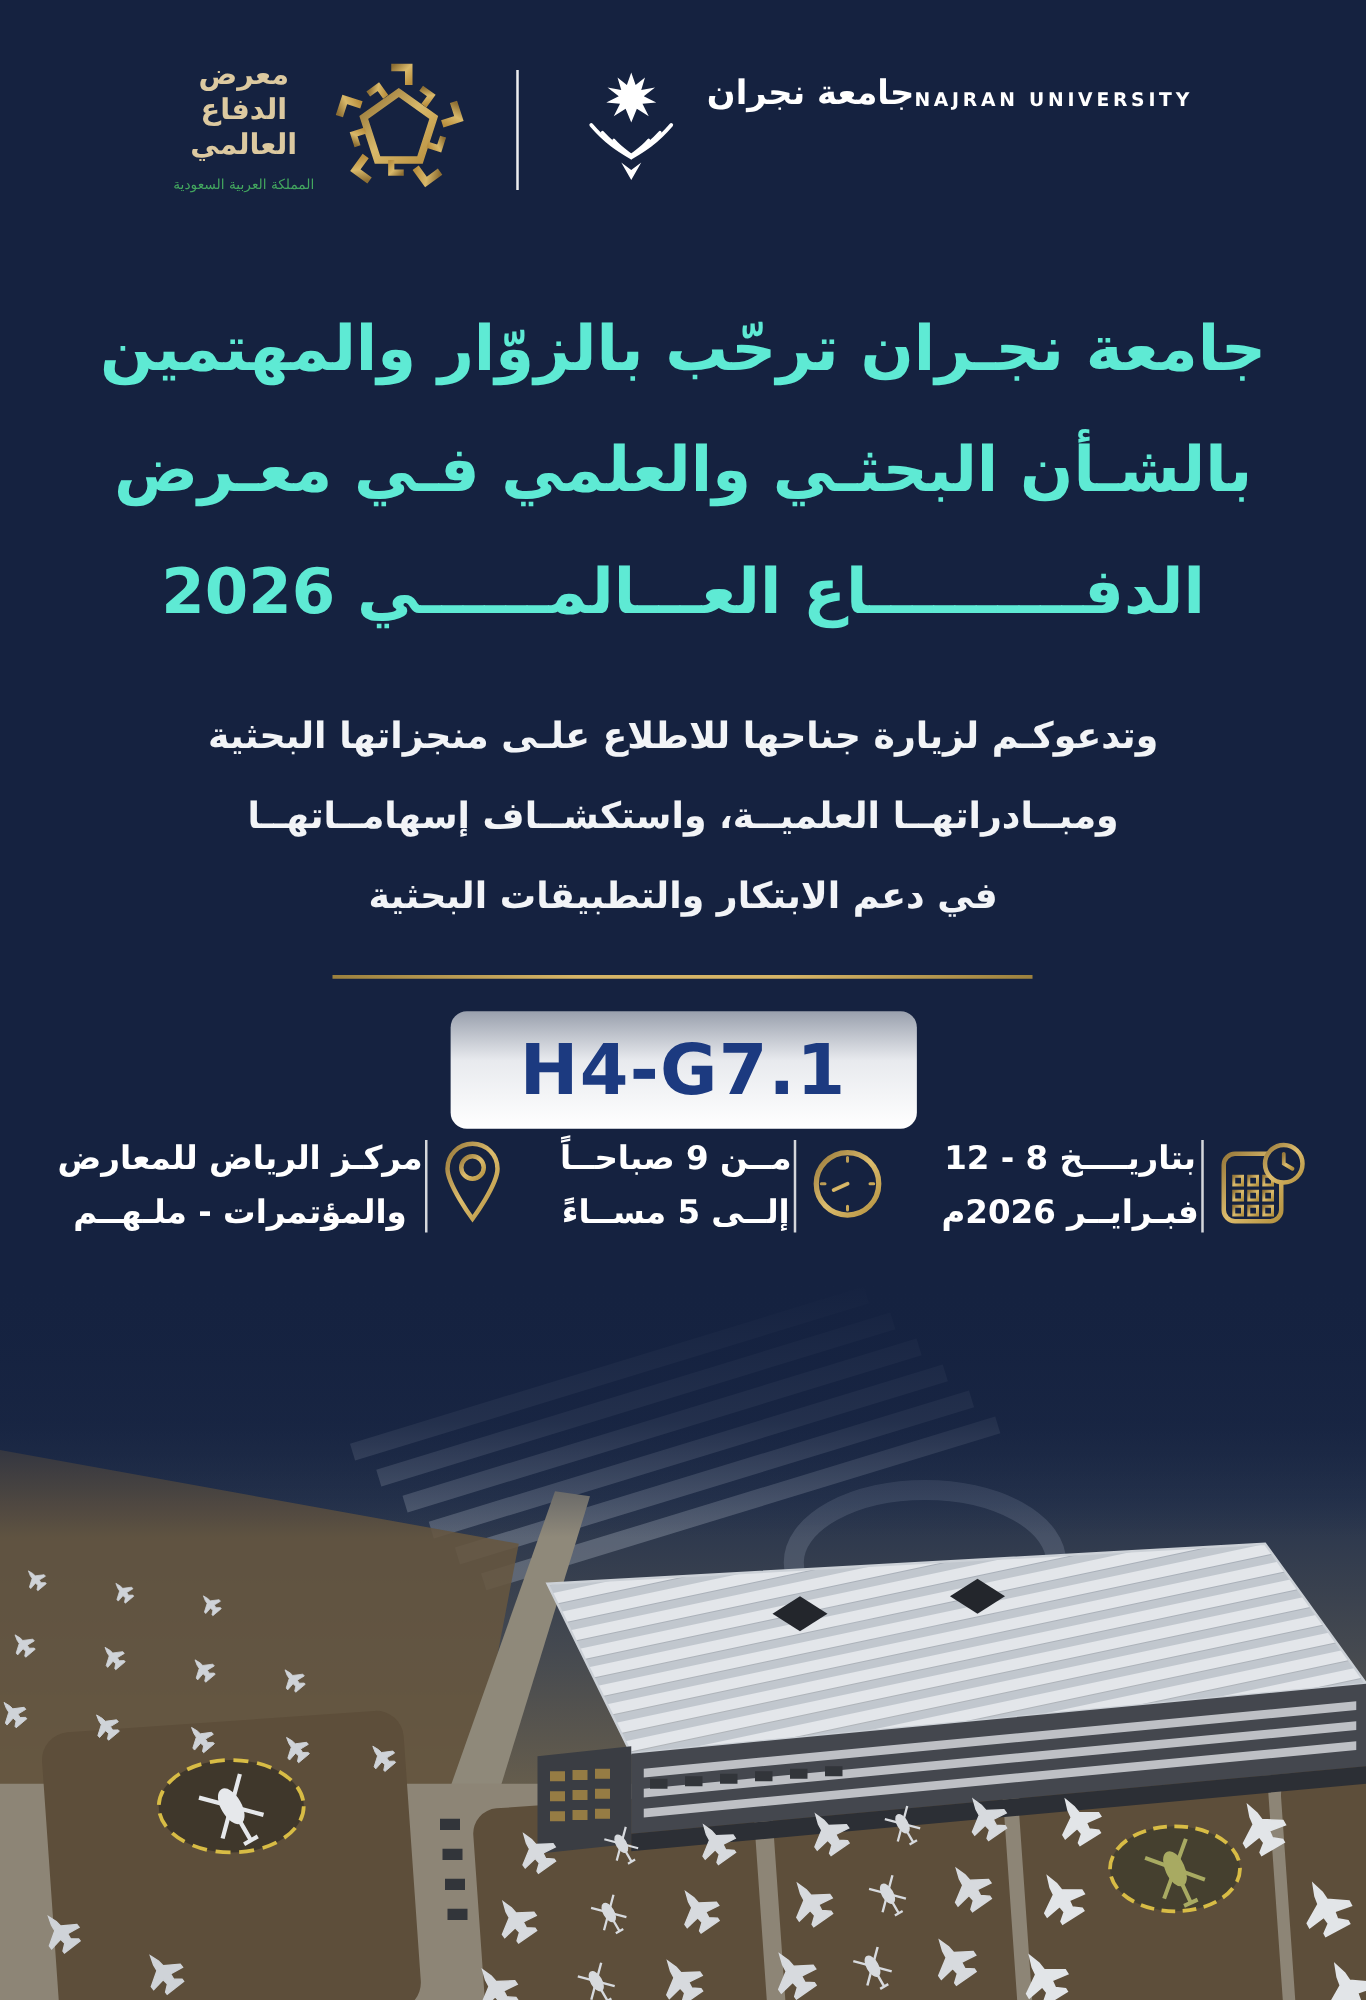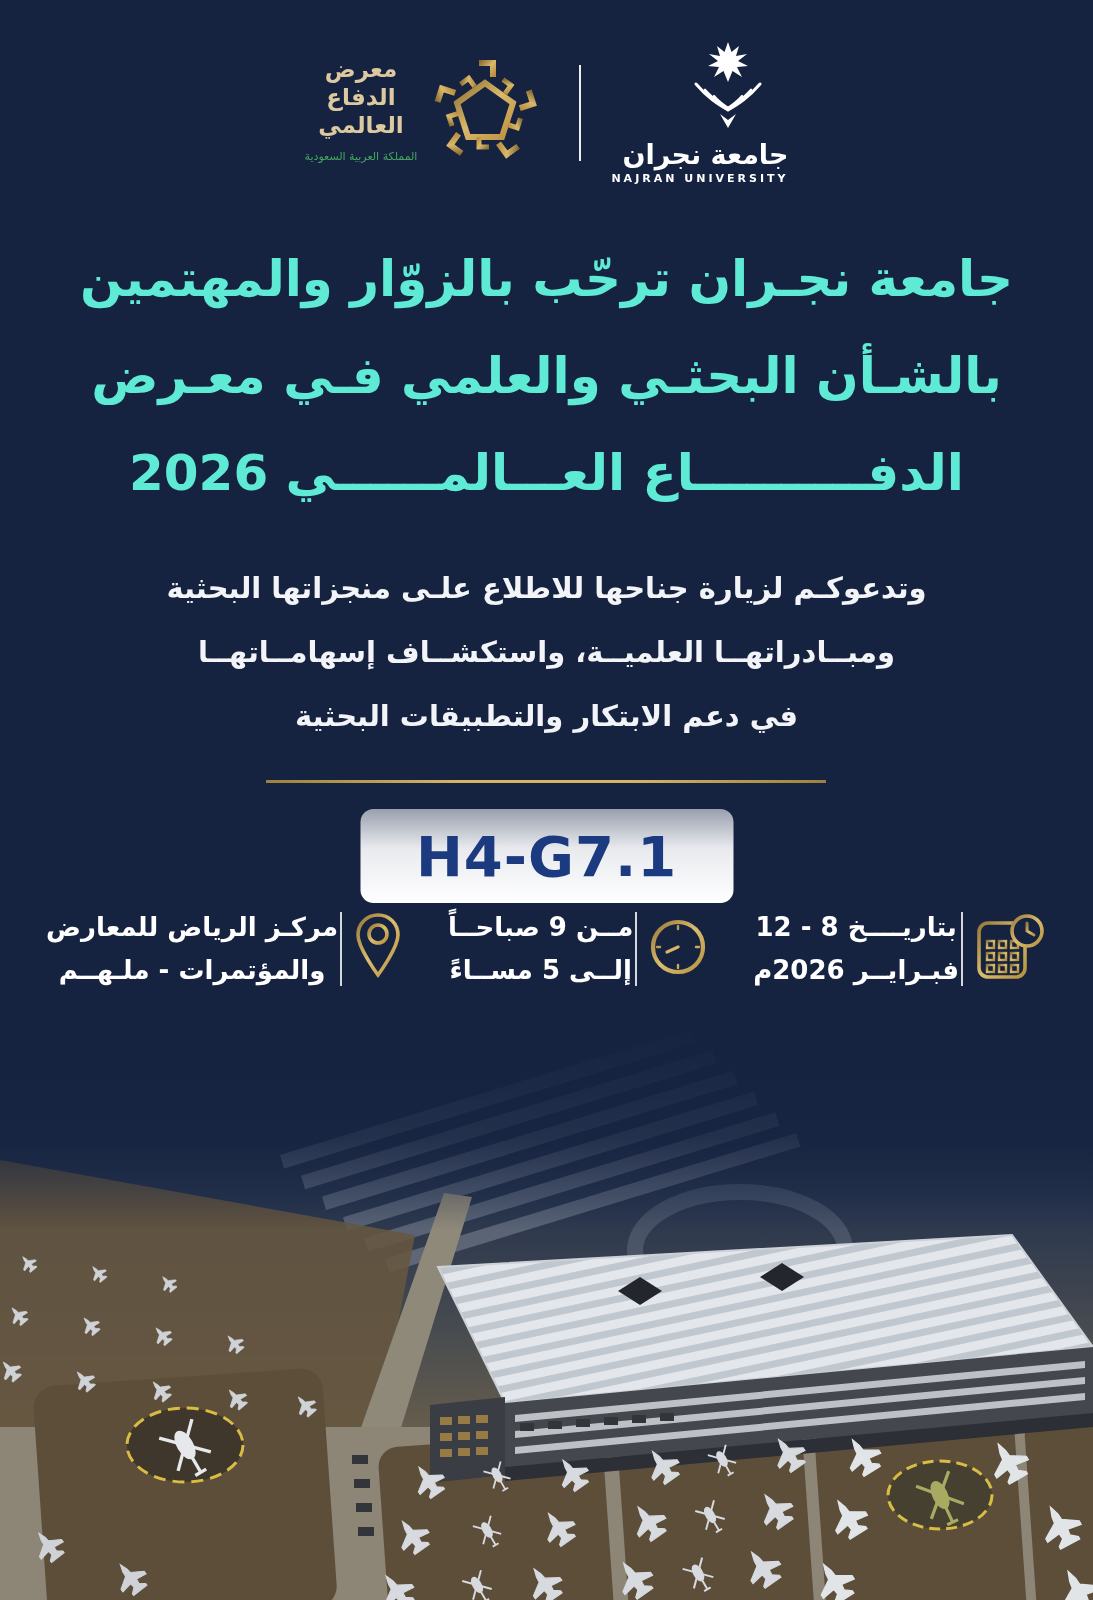--- a/index.html
+++ b/index.html
@@ -7,23 +7,23 @@
     position:relative;width:1093px;height:1600px;margin:0 auto;
     background:#152240;overflow:hidden;
     font-family:"DejaVu Sans",sans-serif;-webkit-font-smoothing:antialiased;
   }
   
   .logos{position:absolute;top:40px;left:0;right:0;display:flex;justify-content:center;align-items:center;gap:30px;}
   .wds{display:flex;align-items:center;gap:4px;}
   .wds-text{text-align:center;color:#dcc9a0;font-weight:bold;font-size:23px;line-height:28px;}
   .wds-tagline{color:#43a75f;font-size:11px;margin-top:4px;font-weight:normal;white-space:nowrap;}
   .logo-divider{width:2px;height:96px;background:rgba(255,255,255,.92);}
-  .najran{display:flex;flex-direction:column;align-items:flex-end;color:#fff;}
+  .najran{display:flex;flex-direction:row;align-items:flex-start;color:#fff;}
   .najran-ar{font-size:27px;font-weight:bold;margin-top:3px;}
-  .najran-en{font-size:11px;letter-spacing:3px;font-weight:bold;margin-top:2px;white-space:nowrap;}
+  .najran-en{font-size:15px;letter-spacing:3px;font-weight:bold;margin-top:15px;white-space:nowrap;}
   
   .headline{position:absolute;top:231px;left:0;width:100%;text-align:center;color:#5eead4;
     font-weight:bold;font-size:50px;line-height:97px;direction:rtl;}
   .body-text{position:absolute;top:556px;left:0;width:100%;text-align:center;color:#f2f4f7;
     font-weight:bold;font-size:29px;line-height:64px;direction:rtl;}
   
   .gold-line{position:absolute;top:780px;left:266px;width:560px;height:3px;
     background:linear-gradient(90deg,#9c813e,#d6b567 35%,#d6b567 65%,#9c813e);}
   .stand-badge{position:absolute;top:809px;left:50%;transform:translateX(-50%);
     width:373px;height:94px;display:flex;align-items:center;justify-content:center;

